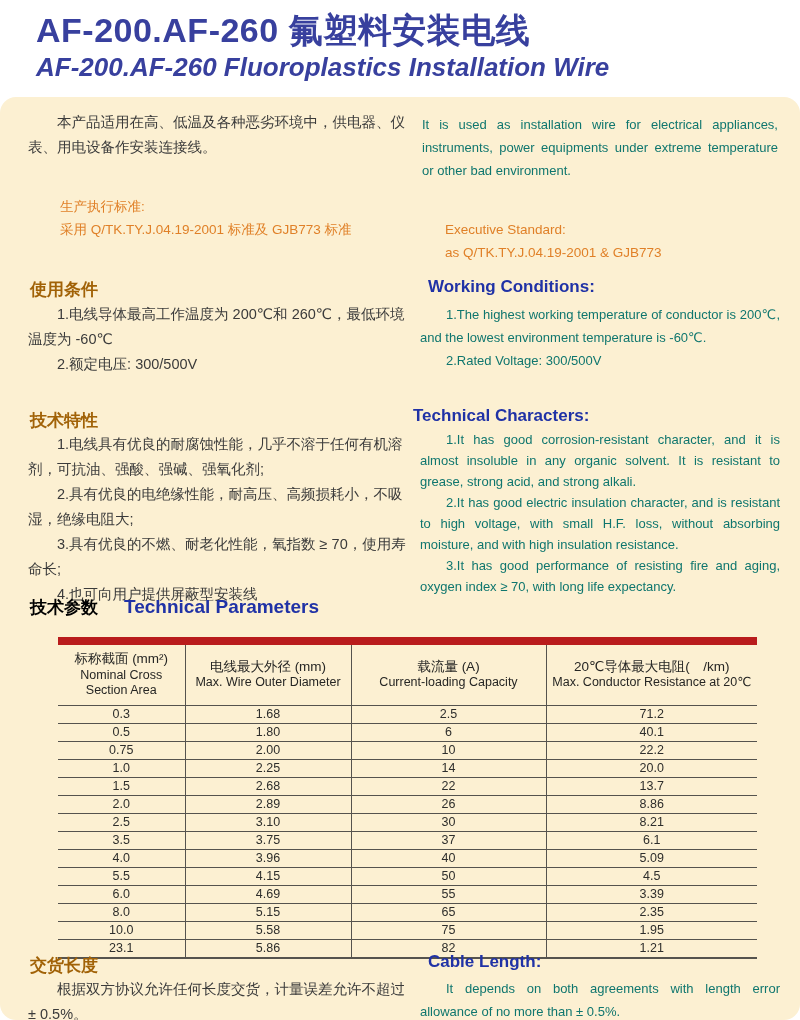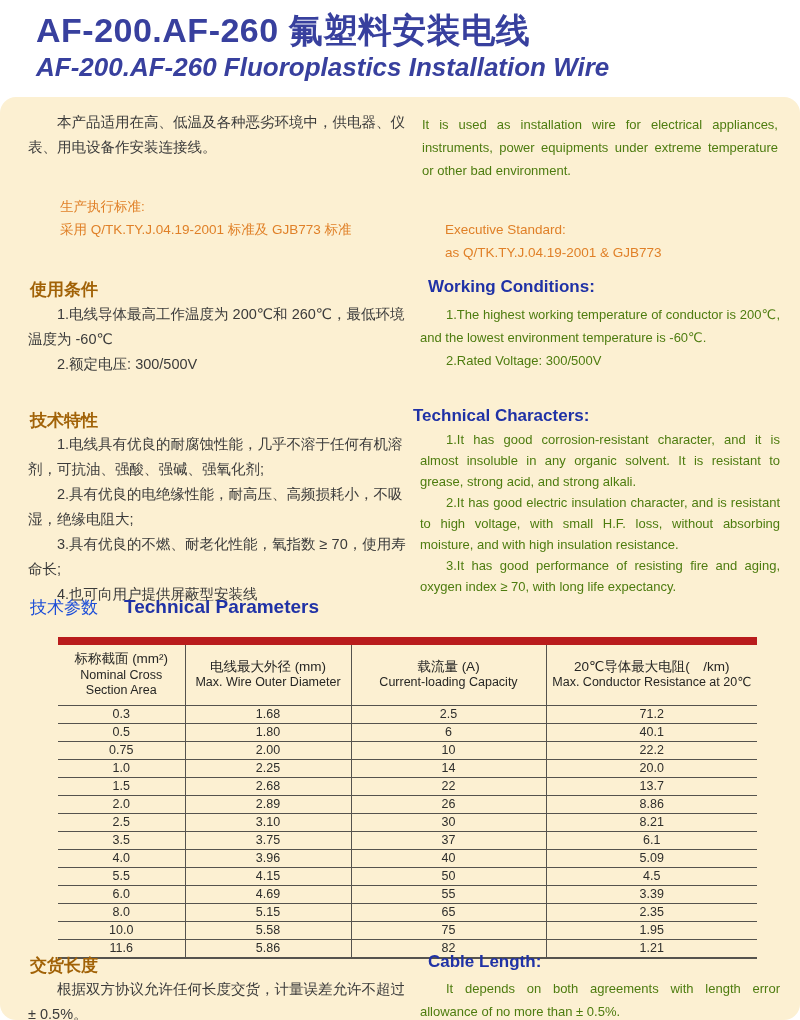--- a/index.html
+++ b/index.html
@@ -17,27 +17,27 @@
   }
   .title-en {
     position:absolute; top:52px; left:36px; margin:0;
     font-size:26px; font-weight:bold; font-style:italic; color:#38409e; white-space:nowrap;
   }
   
   .content { position:absolute; top:97px; left:0; right:0; bottom:0; background:#fcf0d2;border-radius:16px; }
   .blk { position:absolute; margin:0; }
   p { margin:0; }
   .cn-body { font-size:14.5px; line-height:1.72; color:#3b3b3b; }
-  .en-body { font-size:13px;  line-height:1.78; color:#4d7c0f; text-align:justify; }
+  .en-body { font-size:13px;  line-height:1.78; color:#0f766e; text-align:justify; }
   .indent p, p.indent { text-indent:2em; }
   .orange { color:#e08028; font-size:13.5px; line-height:1.7; }
   .head-cn { font-size:17px; font-weight:bold; color:#a16207; }
   .head-en { font-size:17px; font-weight:bold; color:#2032a6; }
   
-  .params-head .cnpart { font-size:17px; font-weight:normal; color:#1d4ed8; }
+  .params-head .cnpart { font-size:17px; font-weight:bold; color:#000000; }
   .params-head .enpart { font-size:19px; font-weight:bold; color:#2032a6; margin-left:26px; }
   
   .params-table {
     border-collapse:collapse; table-layout:fixed; width:699px;
     border-top:8px solid #b91c1c; border-bottom:2px solid #55534e;
     color:#2e2e2c;
   }
   .params-table th, .params-table td {
     border-top:1px solid #55534e; text-align:center; vertical-align:middle;
   }
@@ -207,21 +207,21 @@
             <td>65</td>
             <td>2.35</td>
           </tr>
           <tr>
             <td>10.0</td>
             <td>5.58</td>
             <td>75</td>
             <td>1.95</td>
           </tr>
           <tr>
-            <td>11.6</td>
+            <td>23.1</td>
             <td>5.86</td>
             <td>82</td>
             <td>1.21</td>
           </tr>
         </tbody>
     </table>
 
     <div class="blk head-cn" style="top:857px; left:30px;">交货长度</div>
     <p class="blk cn-body indent" style="top:880px; left:28px; width:382px;">根据双方协议允许任何长度交货，计量误差允许不超过 ± 0.5%。</p>
 

